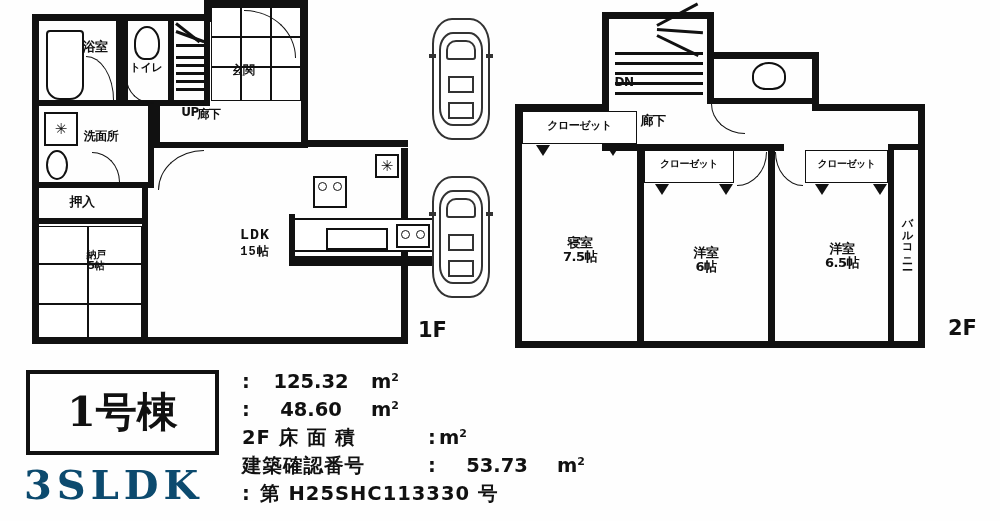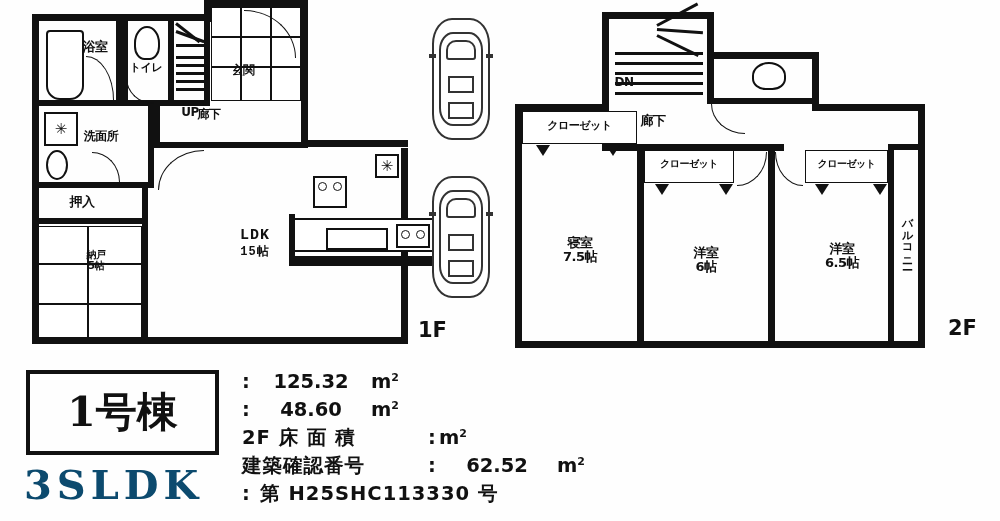--- a/index.html
+++ b/index.html
@@ -445,21 +445,21 @@
 
       <div class="spec-row">
         <span class="spec-label">2F 床 面 積</span>
         <span class="spec-colon">:</span>
         <span class="spec-unit">m<sup>2</sup></span>
       </div>
 
       <div class="spec-row">
         <span class="spec-label">建築確認番号</span>
         <span class="spec-colon">:</span>
-        <span class="spec-value">62.52</span>
+        <span class="spec-value">53.73</span>
         <span class="spec-unit">m<sup>2</sup></span>
       </div>
 
       <div class="spec-row">
         <span class="spec-colon">:</span>
         <span class="spec-value-wide">第</span>
         <span class="spec-value-wide">H25SHC113330</span>
         <span class="spec-value-wide">号</span>
       </div>
 

